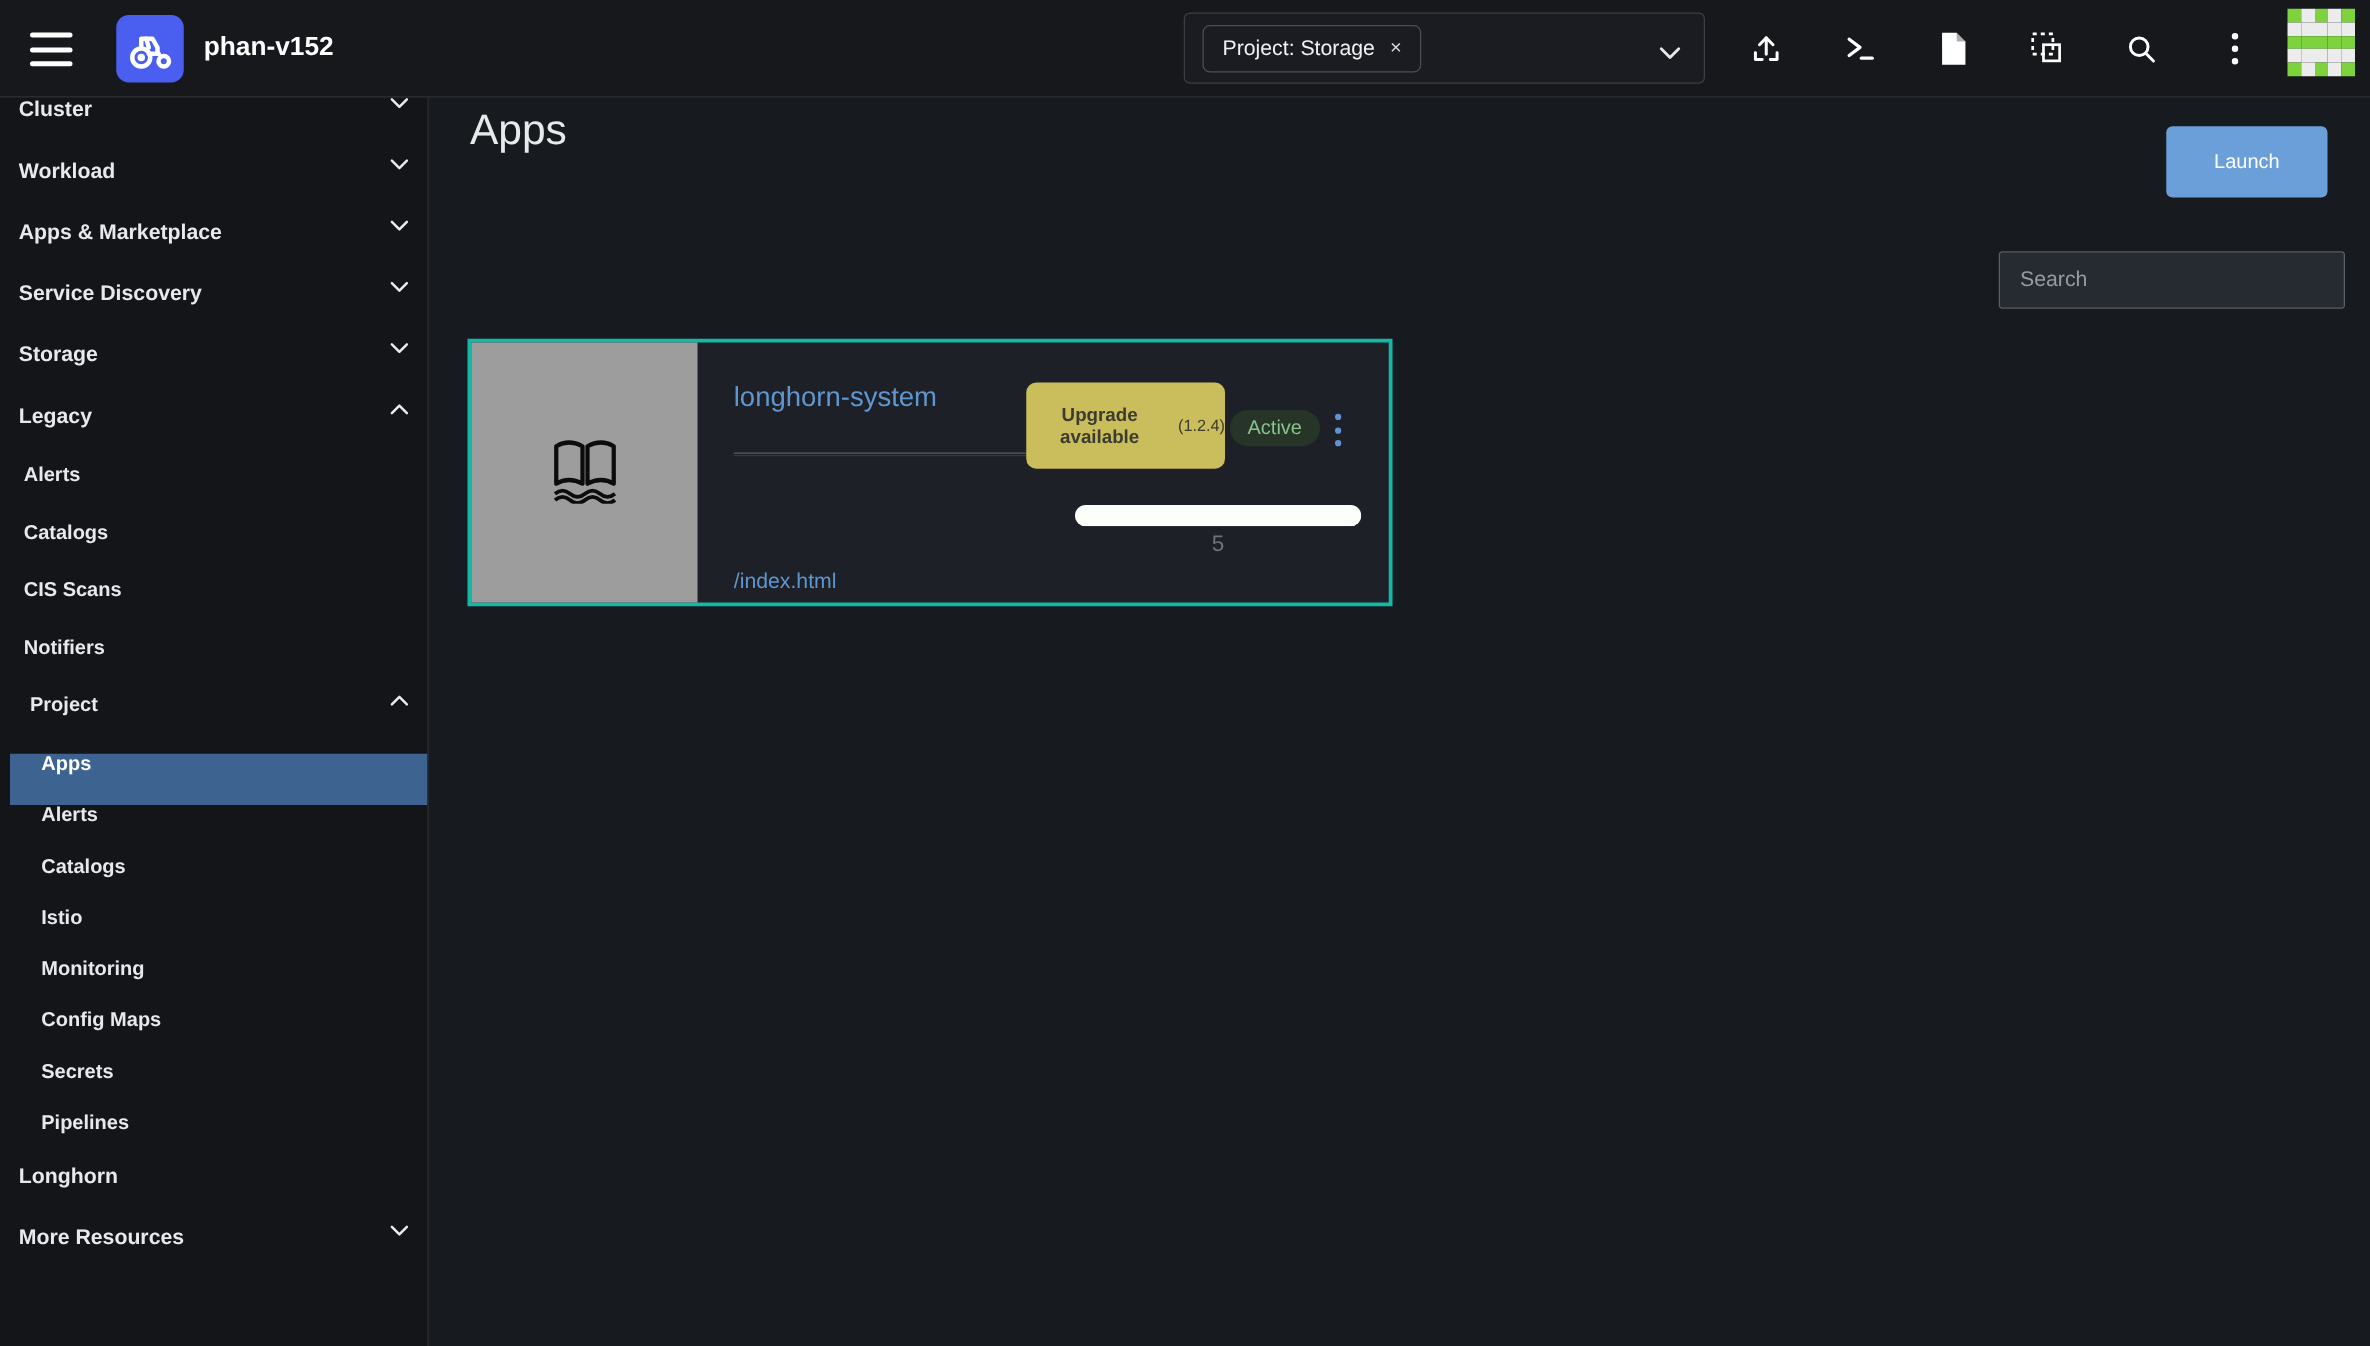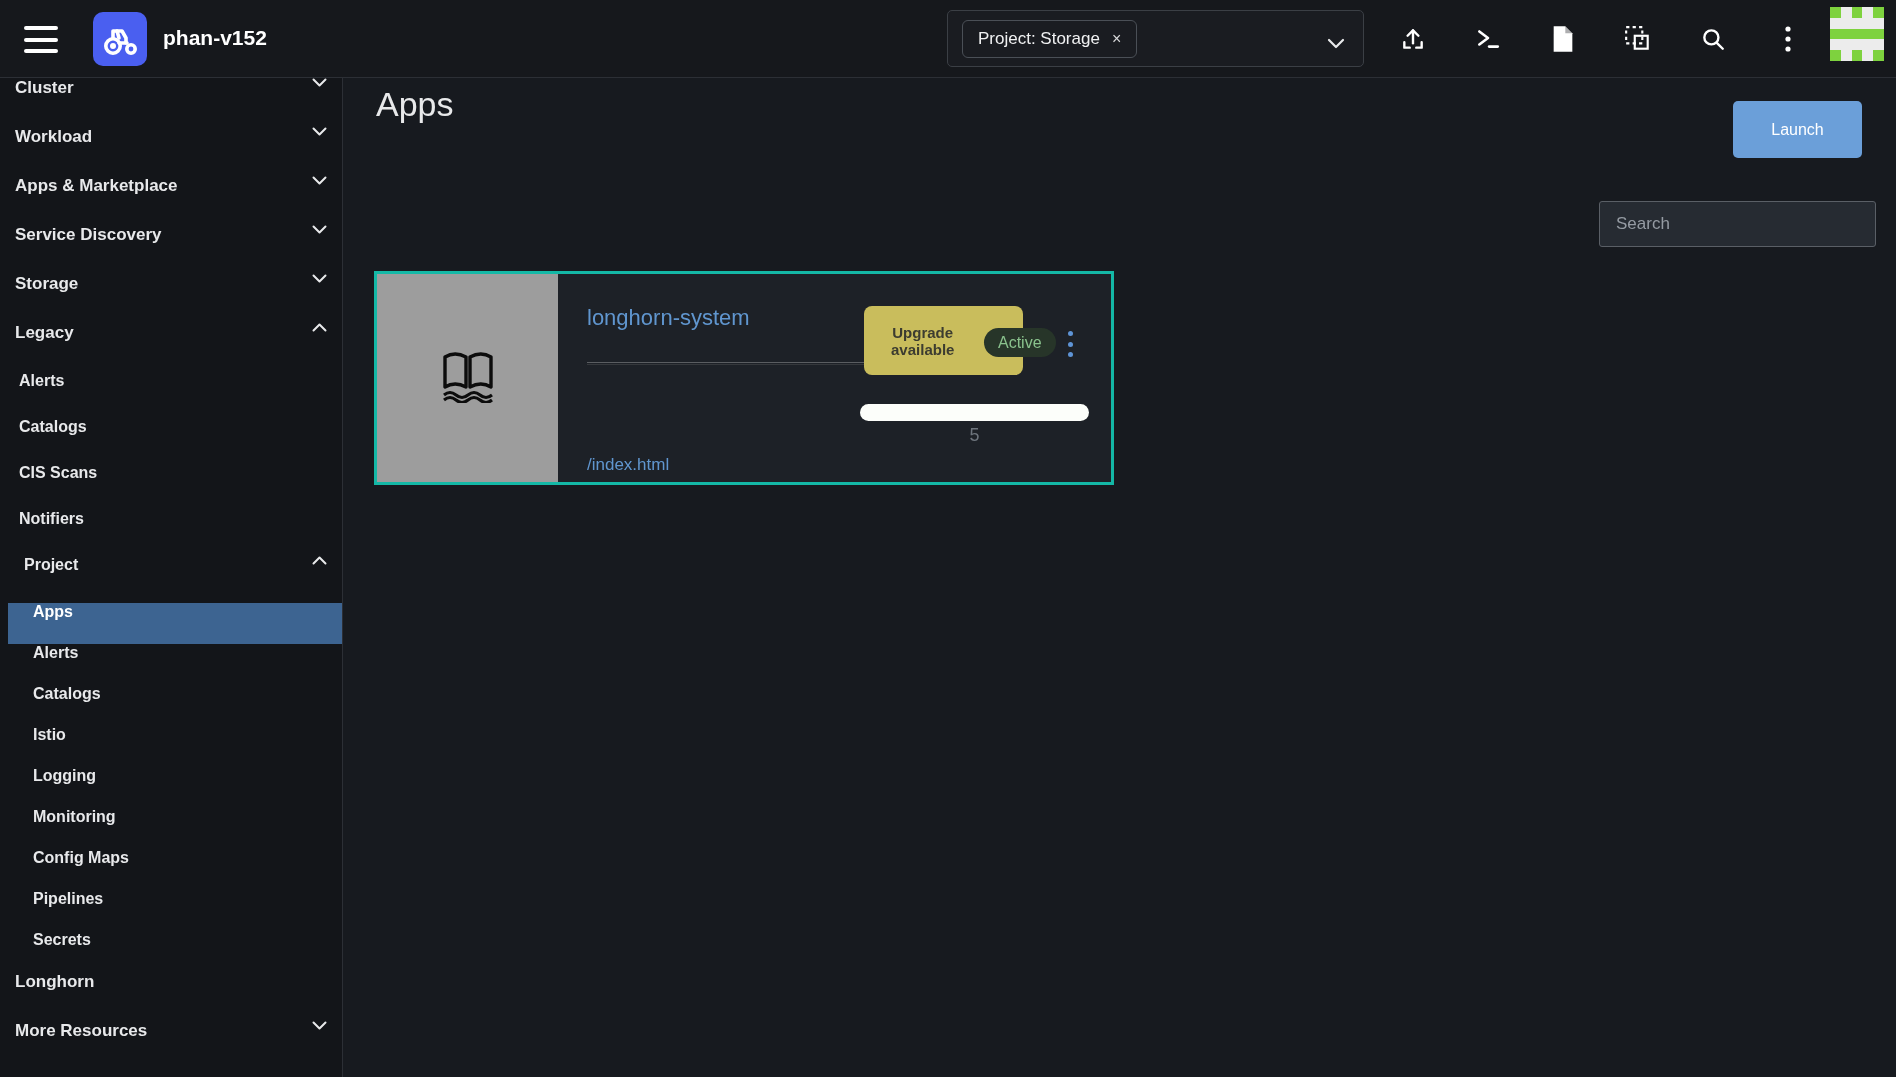--- a/index.html
+++ b/index.html
@@ -88,21 +88,21 @@
     position: absolute; left: 29px; top: 31px; font-size: 22px; color: #6096cf;
     text-decoration: none; cursor: pointer;
   }
   .card-divider {
     position: absolute; left: 29px; top: 88px; width: 358px; height: 3px;
     border-top: 1px solid #5a5d61; border-bottom: 1px solid #35383c; z-index: 1;
   }
   .upgrade-btn {
     position: absolute; left: 263px; top: 32px; width: 159px; height: 69px;
     background: #c9bd5c; border: none; border-radius: 8px; cursor: pointer; z-index: 2;
-    color: #3c3c30; font-family: inherit; display: flex; align-items: center; justify-content: center; gap: 4px; margin-left: 43px;
+    color: #3c3c30; font-family: inherit; display: flex; align-items: center; justify-content: center; gap: 4px;
   }
   .upgrade-main { font-size: 15px; font-weight: 600; }
   .upgrade-ver  { font-size: 13px; }
   .active-pill {
     position: absolute; left: 426px; top: 54px; height: 29px; padding: 0 14px;
     background: #273529; border-radius: 15px; color: #8ac28d; font-size: 16px;
     display: flex; align-items: center; z-index: 2;
   }
   .card-kebab {
     position: absolute; left: 500px; top: 57px; width: 24px; height: 26px;
@@ -303,33 +303,30 @@
     <div class="si si-sub2">
       <span>Alerts</span>
     </div>
     <div class="si si-sub2">
       <span>Catalogs</span>
     </div>
     <div class="si si-sub2">
       <span>Istio</span>
     </div>
     <div class="si si-sub2">
-      <span>Logging</span>
-    </div>
-    <div class="si si-sub2">
       <span>Monitoring</span>
     </div>
     <div class="si si-sub2">
       <span>Config Maps</span>
     </div>
     <div class="si si-sub2">
+      <span>Secrets</span>
+    </div>
+    <div class="si si-sub2">
       <span>Pipelines</span>
-    </div>
-    <div class="si si-sub2">
-      <span>Secrets</span>
     </div>
     <div class="si si-top">
       <span>Longhorn</span>
     </div>
     <div class="si si-top">
       <span>More Resources</span>
       <span class="chev">
         <svg width="15" height="9" viewBox="0 0 15 9">
           <polyline points="1.5,1.5 7.5,7.5 13.5,1.5" fill="none" stroke="#e8e9eb" stroke-width="2" stroke-linecap="round" stroke-linejoin="round"></polyline>
         </svg>

